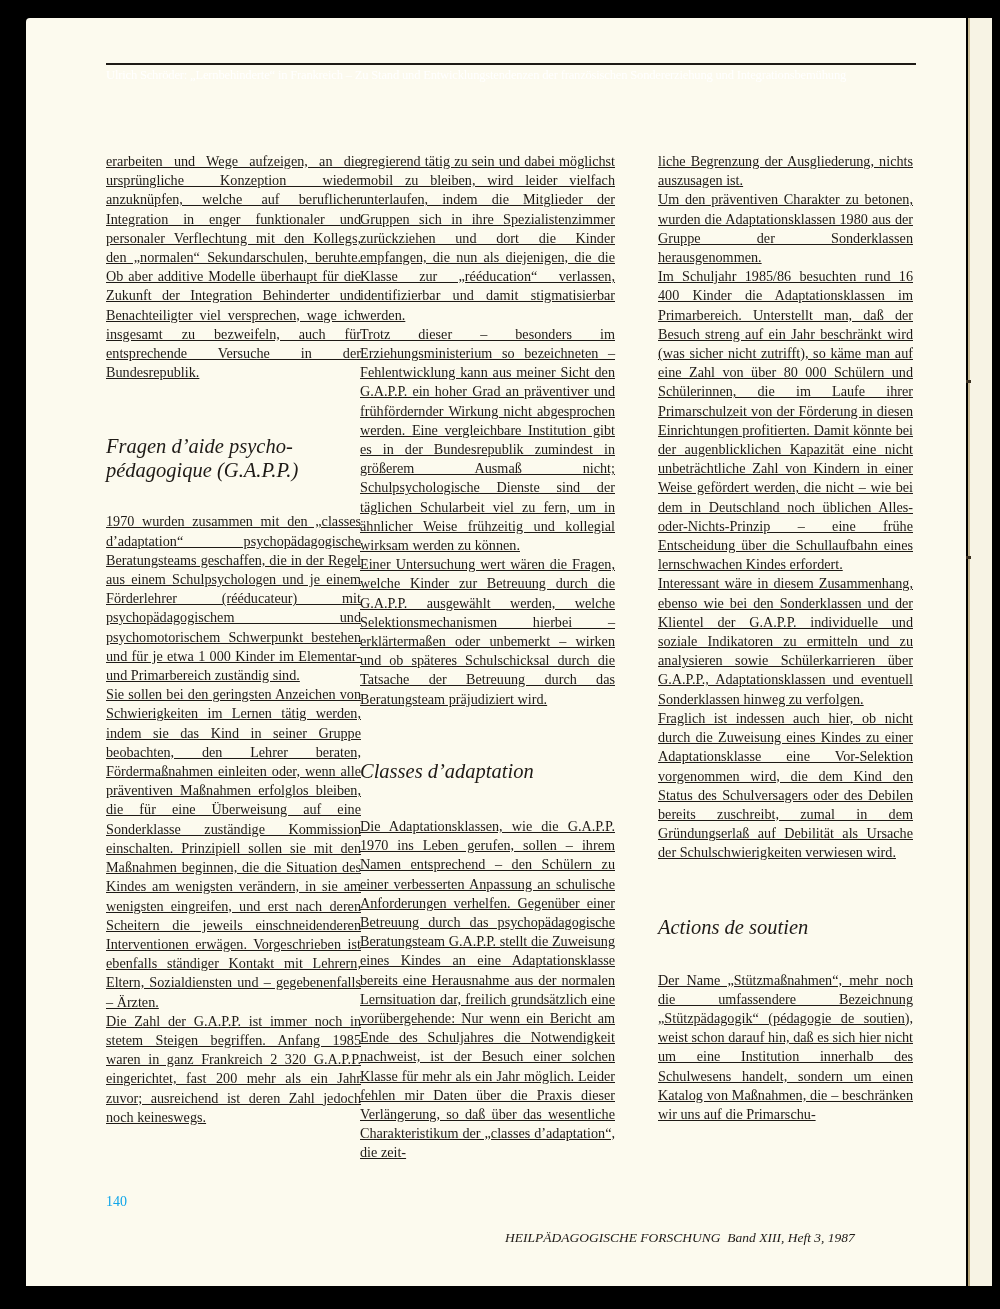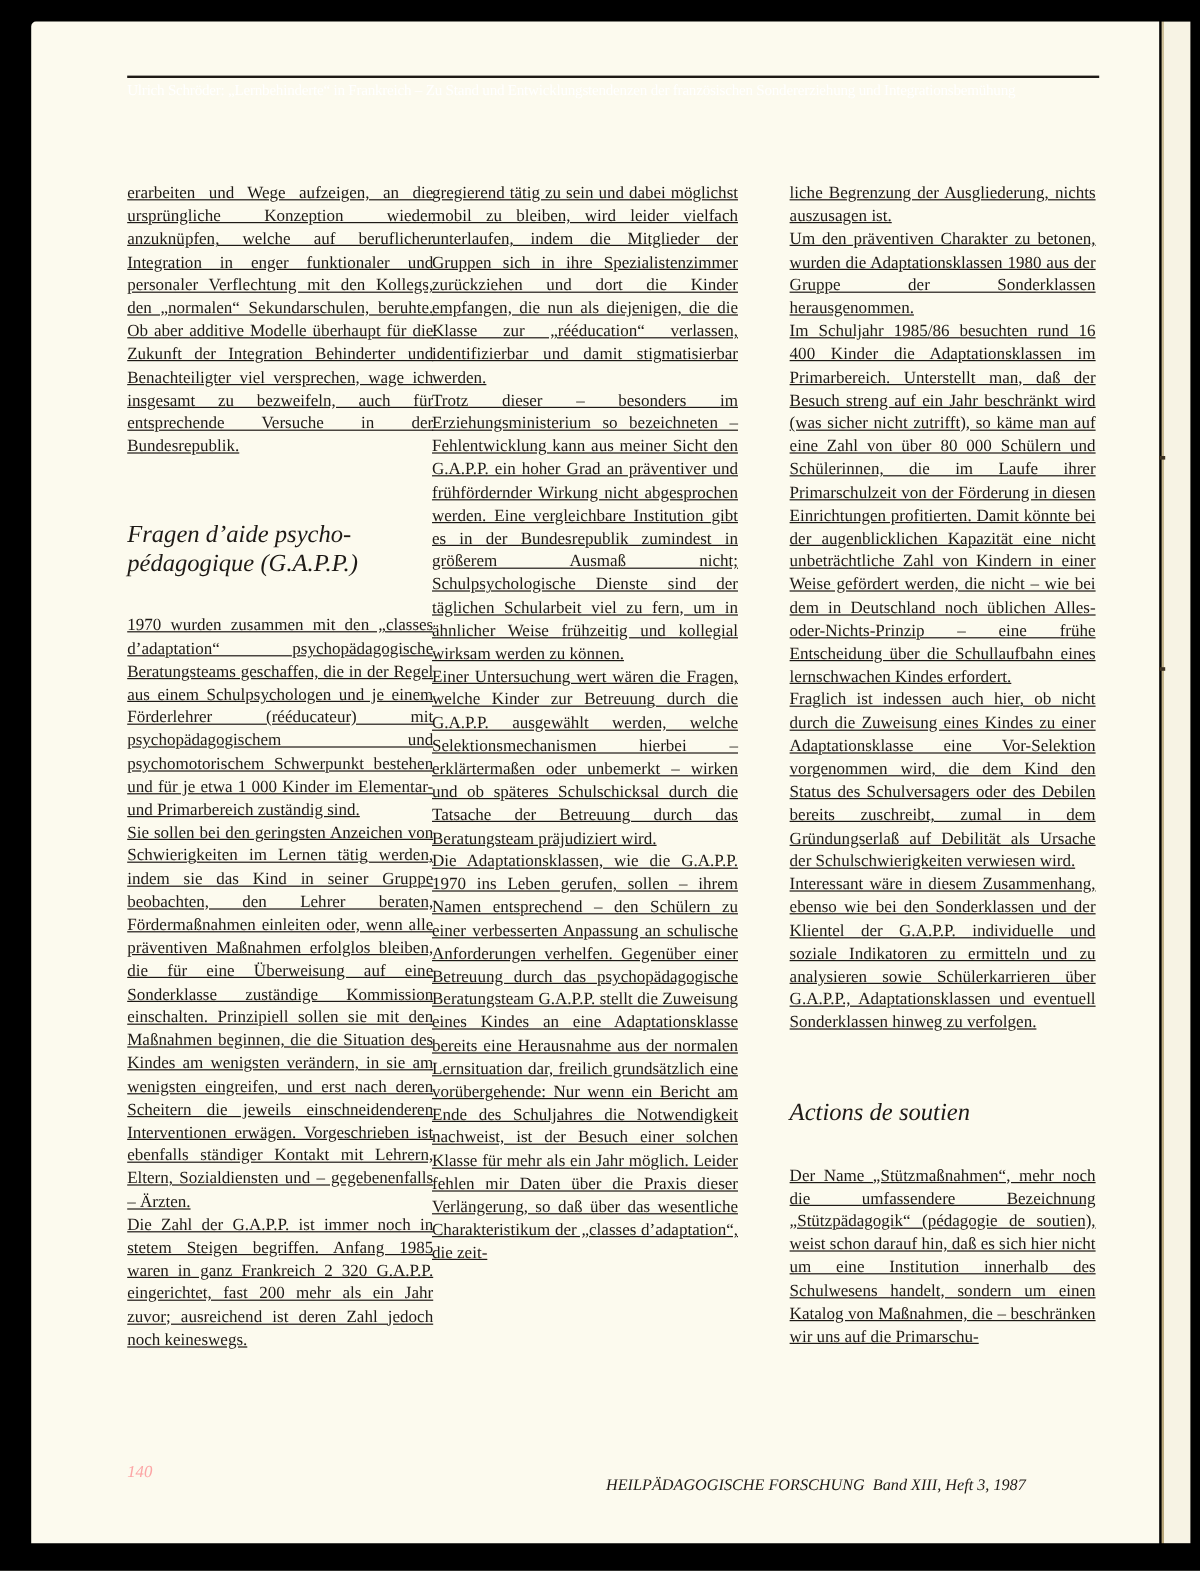--- a/index.html
+++ b/index.html
@@ -33,21 +33,21 @@
   }
   .col1 { left: 106px; }
   .col2 { left: 360px; }
   .col3 { left: 658px; }
   .col p { margin: 0; text-decoration: underline; }
   .col h2 {
     font-style: italic; font-weight: normal; font-size: 20.5px; line-height: 24px;
     margin: 0; text-align: left; color: #1e1a16;
   }
   .footer-left {
-    position: absolute; left: 106px; top: 1220px; font-size: 14px; color: #fca5a5; font-style: italic;
+    position: absolute; left: 106px; top: 1194px; font-size: 14px; color: #0ea5e9;
   }
   .footer-right {
     position: absolute; left: 505px; top: 1230px; font-size: 13.5px; color: #1e1a16; white-space: pre; font-style: italic;
   }
   .margin-mark {
     position: absolute; left: 966px; width: 5px; height: 3px; background: #3b3020;
   }
 </style>
 </head>
 <body>
@@ -66,27 +66,28 @@
   <h2 style="margin-top:52px; margin-bottom:30px;">Fragen d’aide psycho-pédagogique (G.A.P.P.)</h2>
   <p>1970 wurden zusammen mit den „classes d’adaptation“ psychopädagogische Beratungsteams geschaffen, die in der Regel aus einem Schulpsychologen und je einem Förderlehrer (rééducateur) mit psychopädagogischem und psychomotorischem Schwerpunkt bestehen und für je etwa 1 000 Kinder im Elementar- und Primarbereich zuständig sind.</p>
   <p>Sie sollen bei den geringsten Anzeichen von Schwierigkeiten im Lernen tätig werden, indem sie das Kind in seiner Gruppe beobachten, den Lehrer beraten, Fördermaßnahmen einleiten oder, wenn alle präventiven Maßnahmen erfolglos bleiben, die für eine Überweisung auf eine Sonderklasse zuständige Kommission einschalten. Prinzipiell sollen sie mit den Maßnahmen beginnen, die die Situation des Kindes am wenigsten verändern, in sie am wenigsten eingreifen, und erst nach deren Scheitern die jeweils einschneidenderen Interventionen erwägen. Vorgeschrieben ist ebenfalls ständiger Kontakt mit Lehrern, Eltern, Sozialdiensten und – gegebenenfalls – Ärzten.</p>
   <p>Die Zahl der G.A.P.P. ist immer noch in stetem Steigen begriffen. Anfang 1985 waren in ganz Frankreich 2 320 G.A.P.P. eingerichtet, fast 200 mehr als ein Jahr zuvor; ausreichend ist deren Zahl jedoch noch keineswegs.</p>
 </div>
 
 <div class="col col2">
   <p>gregierend tätig zu sein und dabei möglichst mobil zu bleiben, wird leider vielfach unterlaufen, indem die Mitglieder der Gruppen sich in ihre Spezialistenzimmer zurückziehen und dort die Kinder empfangen, die nun als diejenigen, die die Klasse zur „rééducation“ verlassen, identifizierbar und damit stigmatisierbar werden.</p>
   <p>Trotz dieser – besonders im Erziehungsministerium so bezeichneten – Fehlentwicklung kann aus meiner Sicht den G.A.P.P. ein hoher Grad an präventiver und frühfördernder Wirkung nicht abgesprochen werden. Eine vergleichbare Institution gibt es in der Bundesrepublik zumindest in größerem Ausmaß nicht; Schulpsychologische Dienste sind der täglichen Schularbeit viel zu fern, um in ähnlicher Weise frühzeitig und kollegial wirksam werden zu können.</p>
   <p>Einer Untersuchung wert wären die Fragen, welche Kinder zur Betreuung durch die G.A.P.P. ausgewählt werden, welche Selektionsmechanismen hierbei – erklärtermaßen oder unbemerkt – wirken und ob späteres Schulschicksal durch die Tatsache der Betreuung durch das Beratungsteam präjudiziert wird.</p>
+  <h2 style="margin-top:50px; margin-bottom:34px;">Classes d’adaptation</h2>
   <p>Die Adaptationsklassen, wie die G.A.P.P. 1970 ins Leben gerufen, sollen – ihrem Namen entsprechend – den Schülern zu einer verbesserten Anpassung an schulische Anforderungen verhelfen. Gegenüber einer Betreuung durch das psychopädagogische Beratungsteam G.A.P.P. stellt die Zuweisung eines Kindes an eine Adaptationsklasse bereits eine Herausnahme aus der normalen Lernsituation dar, freilich grundsätzlich eine vorübergehende: Nur wenn ein Bericht am Ende des Schuljahres die Notwendigkeit nachweist, ist der Besuch einer solchen Klasse für mehr als ein Jahr möglich. Leider fehlen mir Daten über die Praxis dieser Verlängerung, so daß über das wesentliche Charakteristikum der „classes d’adaptation“, die zeit-</p>
 </div>
 
 <div class="col col3">
   <p>liche Begrenzung der Ausgliederung, nichts auszusagen ist.</p>
   <p>Um den präventiven Charakter zu betonen, wurden die Adaptationsklassen 1980 aus der Gruppe der Sonderklassen herausgenommen.</p>
   <p>Im Schuljahr 1985/86 besuchten rund 16 400 Kinder die Adaptationsklassen im Primarbereich. Unterstellt man, daß der Besuch streng auf ein Jahr beschränkt wird (was sicher nicht zutrifft), so käme man auf eine Zahl von über 80 000 Schülern und Schülerinnen, die im Laufe ihrer Primarschulzeit von der Förderung in diesen Einrichtungen profitierten. Damit könnte bei der augenblicklichen Kapazität eine nicht unbeträchtliche Zahl von Kindern in einer Weise gefördert werden, die nicht – wie bei dem in Deutschland noch üblichen Alles-oder-Nichts-Prinzip – eine frühe Entscheidung über die Schullaufbahn eines lernschwachen Kindes erfordert.</p>
+  <p>Interessant wäre in diesem Zusammenhang, ebenso wie bei den Sonderklassen und der Klientel der G.A.P.P. individuelle und soziale Indikatoren zu ermitteln und zu analysieren sowie Schülerkarrieren über G.A.P.P., Adaptationsklassen und eventuell Sonderklassen hinweg zu verfolgen.</p>
   <p>Fraglich ist indessen auch hier, ob nicht durch die Zuweisung eines Kindes zu einer Adaptationsklasse eine Vor-Selektion vorgenommen wird, die dem Kind den Status des Schulversagers oder des Debilen bereits zuschreibt, zumal in dem Gründungserlaß auf Debilität als Ursache der Schulschwierigkeiten verwiesen wird.</p>
-  <p>Interessant wäre in diesem Zusammenhang, ebenso wie bei den Sonderklassen und der Klientel der G.A.P.P. individuelle und soziale Indikatoren zu ermitteln und zu analysieren sowie Schülerkarrieren über G.A.P.P., Adaptationsklassen und eventuell Sonderklassen hinweg zu verfolgen.</p>
   <h2 style="margin-top:52px; margin-bottom:32px;">Actions de soutien</h2>
   <p>Der Name „Stützmaßnahmen“, mehr noch die umfassendere Bezeichnung „Stützpädagogik“ (pédagogie de soutien), weist schon darauf hin, daß es sich hier nicht um eine Institution innerhalb des Schulwesens handelt, sondern um einen Katalog von Maßnahmen, die – beschränken wir uns auf die Primarschu-</p>
 </div>
 
 <div class="footer-left">140</div>
 <div class="footer-right">HEILPÄDAGOGISCHE FORSCHUNG  Band XIII, Heft 3, 1987</div>
 
 </body></html>

